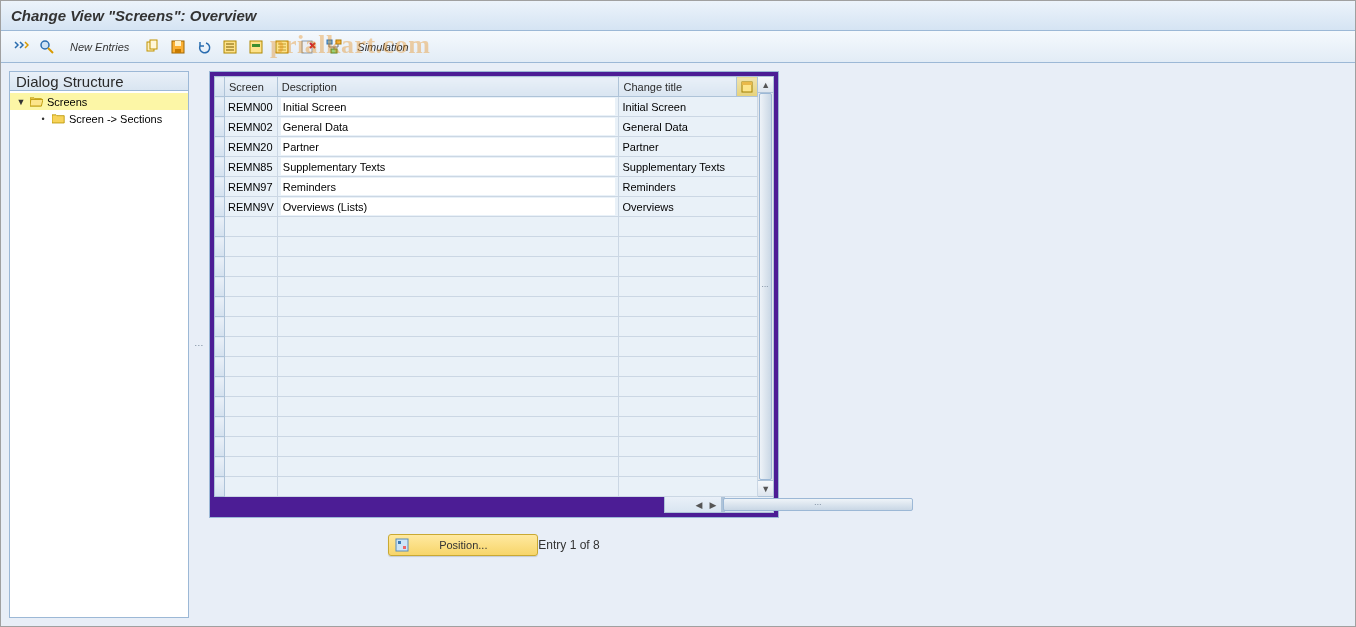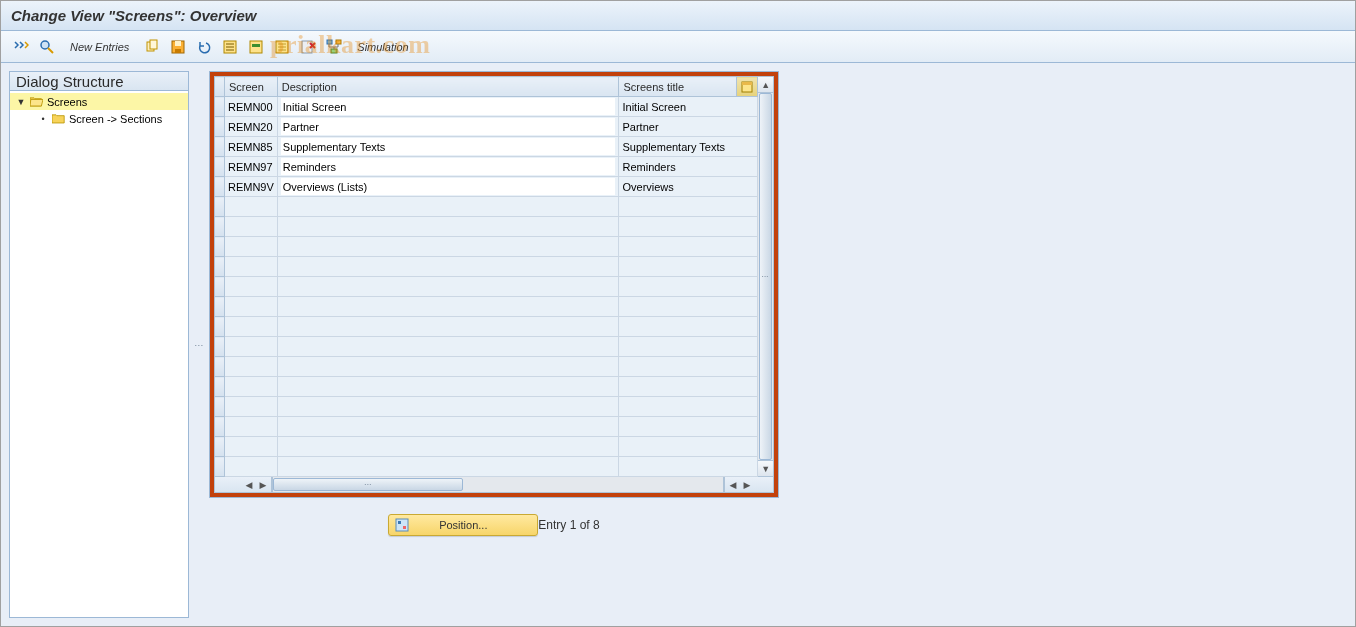--- a/index.html
+++ b/index.html
@@ -51,22 +51,22 @@
     .arrow { width: 10px; text-align: center; font-size: 9px; color: #333; }
     
     .vgrip {
       width: 4px; display:flex; align-items:center; justify-content:center;
       color:#8A9AAA; font-size:9px; letter-spacing:-1px; writing-mode:vertical-rl;
     }
 
     
     .table-wrap { flex:0 0 570px; display:flex; flex-direction:column; }
     .table-area {
-      border: 1px solid #9CB8D6; background: #c2410c; position: relative;
-      display:flex; flex-direction:column; padding:4px;
+      border: 1px solid #9CB8D6; background: #4c1d95; position: relative;
+      display:flex; flex-direction:column; padding:4px;align-items:flex-end;
     }
     .grid-wrap { display:flex; }
     .grid { border-collapse: collapse; font-size: 11px; background:#fff; }
     .grid th {
       background: linear-gradient(to bottom,#E9F0F8,#D9E5F1);
       border: 1px solid #AEC3D8; height: 20px; padding: 0 4px; text-align: left;
       font-weight: normal; color:#2A2A2A;
     }
     .grid td {
       border: 1px solid #CBD7E4; height: 20px; padding: 0 3px; background: #E9F1F8;
@@ -234,35 +234,41 @@
 
     <div class="table-wrap">
       <div class="table-area">
         <div class="grid-wrap">
           <table class="grid">
             <thead>
               <tr>
                 <th class="rowsel"></th>
                 <th class="col-screen">Screen</th>
                 <th class="col-desc">Description</th>
-                <th class="col-title">Screens title</th>
+                <th class="col-title">Change title</th>
                 <th class="col-corner corner-icon">
                   <svg width="12" height="12" viewBox="0 0 12 12">
                       <rect x="1" y="1" width="10" height="10" fill="#FCE58B" stroke="#A07F00"></rect>
                       <rect x="1" y="1" width="10" height="3" fill="#E9B94A"></rect>
                     </svg>
                 </th>
               </tr>
             </thead>
             <tbody id="grid-body">
                 <tr>
                   <td class="rowsel"></td>
                   <td class="col-screen">REMN00</td>
                   <td class="col-desc"><input class="cell-input" value="Initial Screen" style=""></td>
                   <td class="col-title" colspan="2">Initial Screen</td>
+                </tr>
+                <tr>
+                  <td class="rowsel"></td>
+                  <td class="col-screen">REMN02</td>
+                  <td class="col-desc"><input class="cell-input" value="General Data" style=""></td>
+                  <td class="col-title" colspan="2">General Data</td>
                 </tr>
                 <tr>
                   <td class="rowsel"></td>
                   <td class="col-screen">REMN20</td>
                   <td class="col-desc"><input class="cell-input" value="Partner" style=""></td>
                   <td class="col-title" colspan="2">Partner</td>
                 </tr>
                 <tr>
                   <td class="rowsel"></td>
                   <td class="col-screen">REMN85</td>

